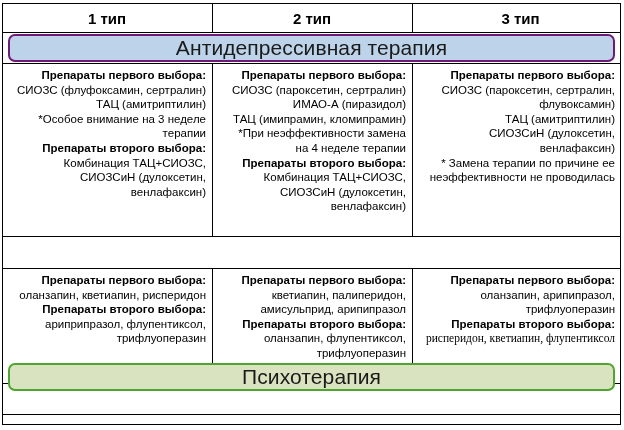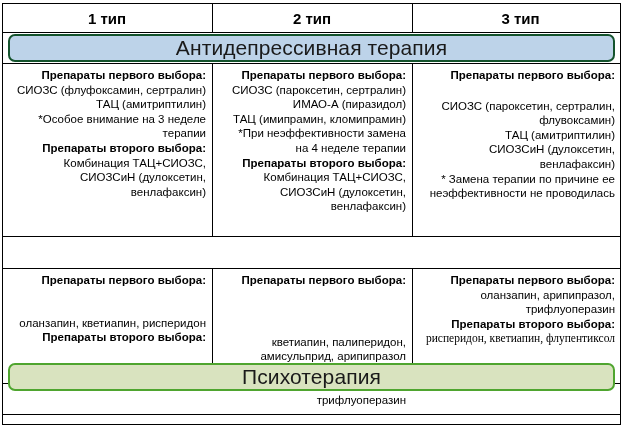--- a/index.html
+++ b/index.html
@@ -79,21 +79,21 @@
     align-items: center;
     justify-content: center;
     font-size: 21px;
     color: #1a1a1a;
     letter-spacing: 0.1px;
   }
   .banner-blue {
     top: 34px;
     height: 28px;
     background: #bdd3e9;
-    border: 2px solid #14532d;
+    border: 2px solid #701a75;
   }
   .banner-red {
     top: 238px;
     height: 29px;
     background: #e9b9b9;
     border: 2px solid #d8232a;
   }
   .banner-green {
     top: 363px;
     height: 28px;
@@ -161,44 +161,45 @@
       <div class="lbl">Препараты первого выбора:</div>
       <div class="txt" style="white-space:pre-line;">СИОЗС (пароксетин, сертралин)
 ИМАО-А (пиразидол)
 ТАЦ (имипрамин, кломипрамин)
 *При неэффективности замена на 4 неделе терапии</div>
       <div class="lbl">Препараты второго выбора:</div>
       <div class="txt" style="white-space:pre-line;">Комбинация ТАЦ+СИОЗС, СИОЗСиН (дулоксетин, венлафаксин)</div>
     </div>
     <div class="cell c3 pad3">
       <div class="lbl">Препараты первого выбора:</div>
-      <div class="txt" style="white-space:pre-line;margin-top:16px;">СИОЗС (пароксетин, сертралин, флувоксамин)
+      <div class="txt" style="white-space:pre-line;">СИОЗС (пароксетин, сертралин, флувоксамин)
 ТАЦ (амитриптилин)
 СИОЗСиН (дулоксетин, венлафаксин)
 * Замена терапии по причине ее неэффективности не проводилась</div>
     </div>
   </div>
 
   <div class="vdiv" style="left:212px; top:63px; height:174px;"></div>
   <div class="vdiv" style="left:412px; top:63px; height:174px;"></div>
 
   <div class="hdiv" style="top:236px;"></div>
 
 
   <div class="hdiv" style="top:268px;"></div>
 
   <div class="content-row row-ap">
     <div class="cell c1">
       <div class="lbl">Препараты первого выбора:</div>
-      <div class="txt" style="white-space:pre-line;margin-top:28px;">оланзапин, кветиапин, рисперидон</div>
-      <div class="lbl">Препараты второго выбора:</div>
+      <div class="txt" style="white-space:pre-line;">оланзапин, кветиапин, рисперидон</div>
+      <div class="lbl">Препараты второго выбора:</div>
+      <div class="txt" style="white-space:pre-line;">ариприпразол, флупентиксол, трифлуоперазин</div>
     </div>
     <div class="cell c2">
       <div class="lbl">Препараты первого выбора:</div>
-      <div class="txt" style="white-space:pre-line;margin-top:47px;">кветиапин, палиперидон, амисульприд, арипипразол</div>
+      <div class="txt" style="white-space:pre-line;">кветиапин, палиперидон, амисульприд, арипипразол</div>
       <div class="lbl">Препараты второго выбора:</div>
       <div class="txt" style="white-space:pre-line;">оланзапин, флупентиксол, трифлуоперазин</div>
     </div>
     <div class="cell c3 pad3">
       <div class="lbl">Препараты первого выбора:</div>
       <div class="txt" style="white-space:pre-line;">оланзапин, арипипразол, трифлуоперазин</div>
       <div class="lbl">Препараты второго выбора:</div>
       <div class="txt" style="white-space:pre-line;font-family:Liberation Serif, serif;">рисперидон, кветиапин, флупентиксол</div>
     </div>
   </div>

